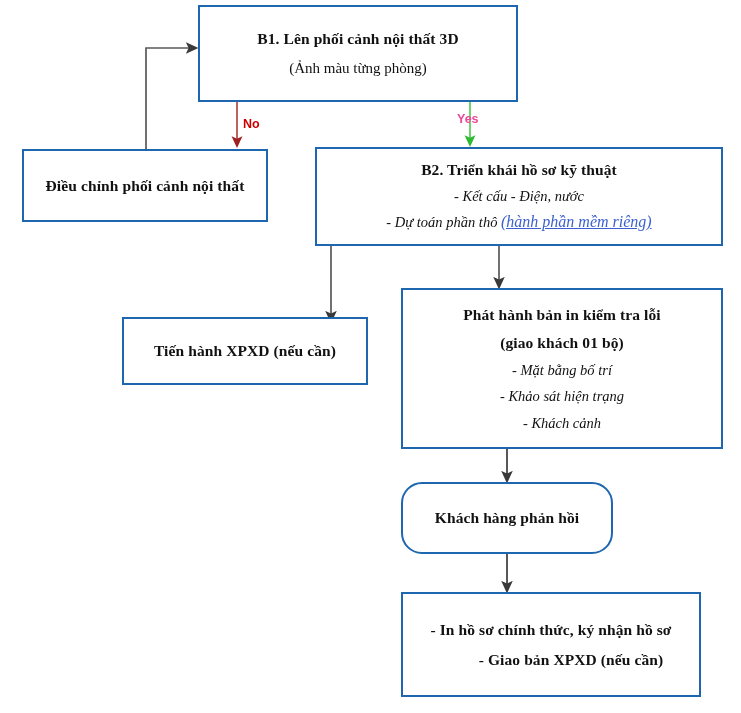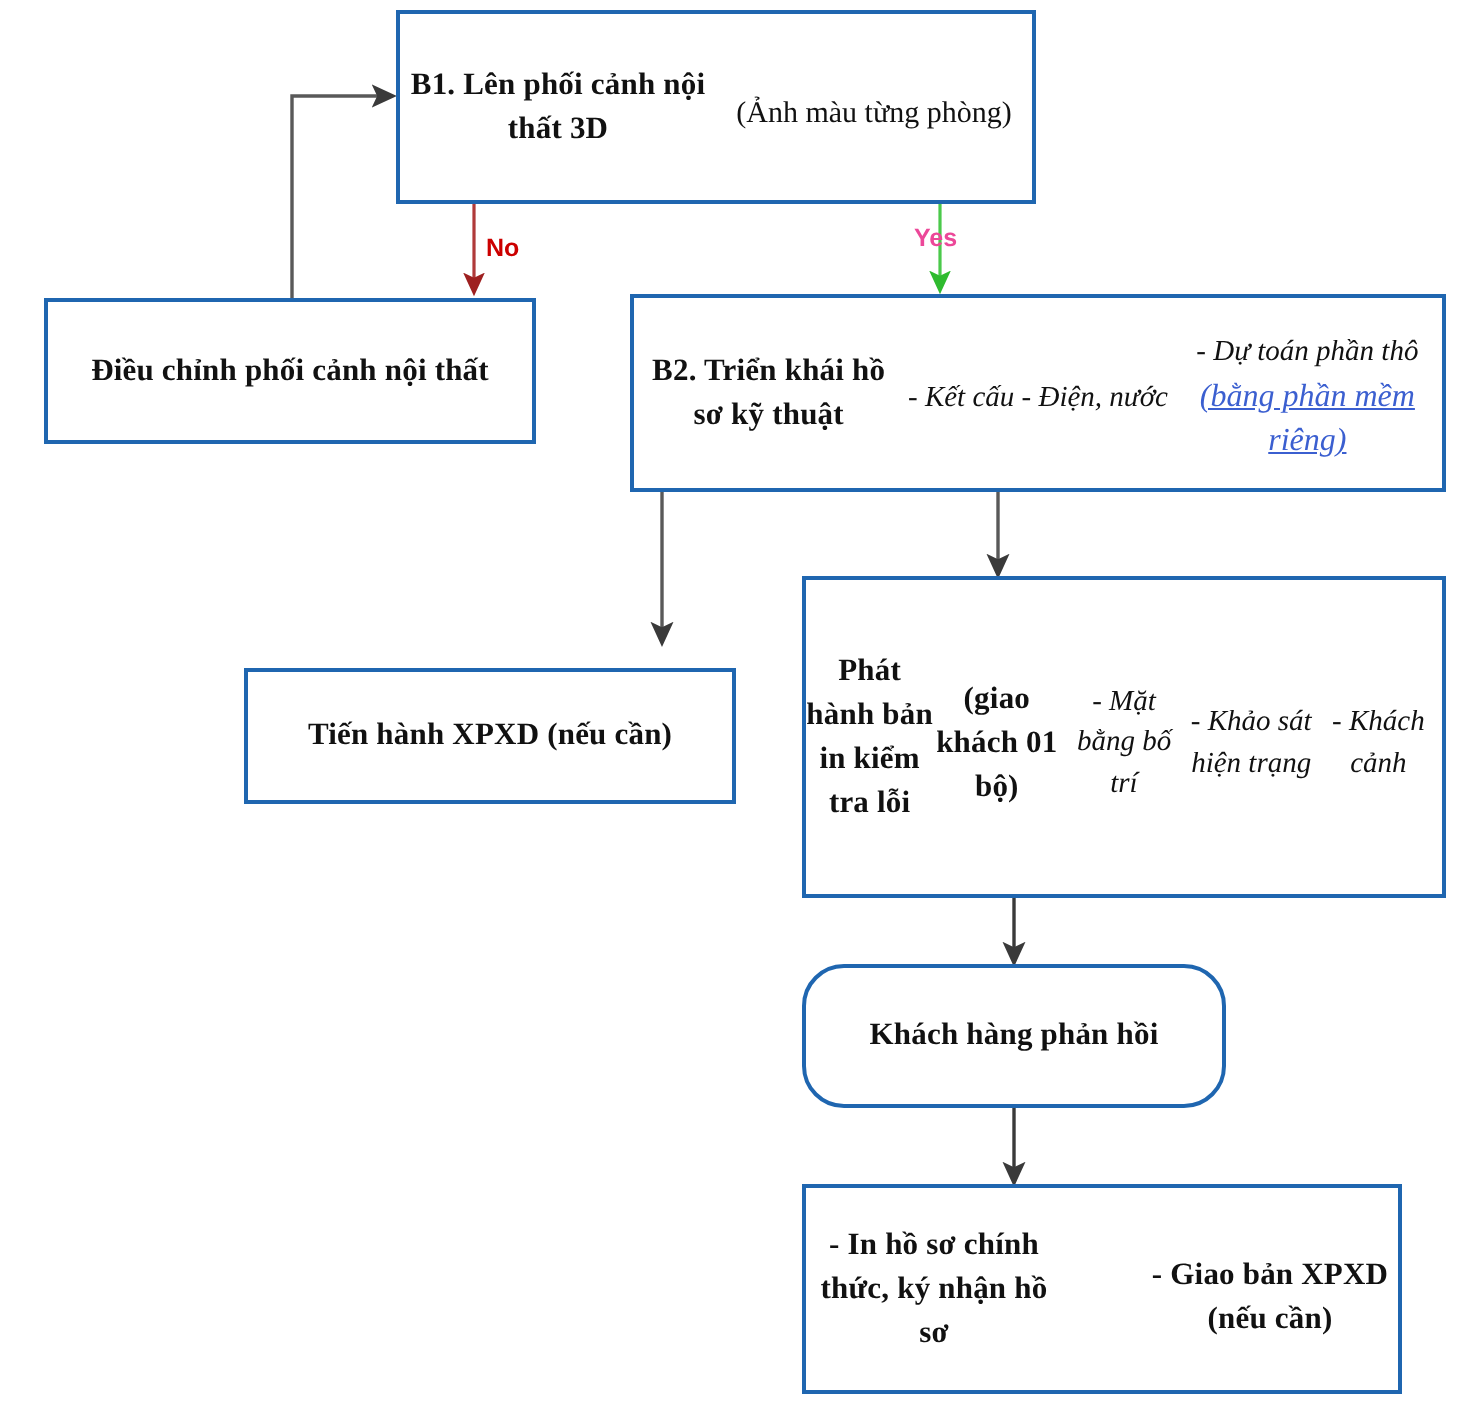--- a/index.html
+++ b/index.html
@@ -24,21 +24,21 @@
     width: 741px;
     height: 713px;
     pointer-events: none;
   }
   .node {
     position: absolute;
     box-sizing: border-box;
     border: 2px solid #1f66b0;
     background: #ffffff;
     display: flex;
-    flex-direction: row;
+    flex-direction: column;
     align-items: center;
     justify-content: center;
     text-align: center;
     color: #111111;
   }
   .line {
     display: block;
     width: 100%;
     line-height: 1.42;
   }
@@ -110,25 +110,25 @@
   </div>
 
   <div class="node" style="left:22px; top:149px; width:246px; height:73px;">
     <span class="line ln-bold">Điều chỉnh phối cảnh nội thất</span>
   </div>
 
   <div class="node" style="left:315px; top:147px; width:408px; height:99px; justify-content:center;">
     <span class="line ln-bold">B2. Triển khái hồ sơ kỹ thuật</span>
     <span class="line ln-ital" style="margin-top:5px;">- Kết cấu - Điện, nước</span>
     <span class="line" style="margin-top:5px;">
-      <span class="ln-ital">- Dự toán phần thô </span><span class="link-ital">(bằng phần mềm riêng)</span>
+      <span class="ln-ital">- Dự toán phần thô </span><span class="link-ital">(hành phần mềm riêng)</span>
     </span>
   </div>
 
-  <div class="node" style="left:122px; top:334px; width:246px; height:68px;">
+  <div class="node" style="left:122px; top:317px; width:246px; height:68px;">
     <span class="line ln-bold">Tiến hành XPXD (nếu cần)</span>
   </div>
 
   <div class="node" style="left:401px; top:288px; width:322px; height:161px;">
     <span class="line ln-bold">Phát hành bản in kiểm tra lỗi</span>
     <span class="line ln-bold" style="margin-top:6px;">(giao khách 01 bộ)</span>
     <span class="line ln-ital" style="margin-top:6px;">- Mặt bằng bố trí</span>
     <span class="line ln-ital" style="margin-top:6px;">- Khảo sát hiện trạng</span>
     <span class="line ln-ital" style="margin-top:6px;">- Khách cảnh</span>
   </div>

